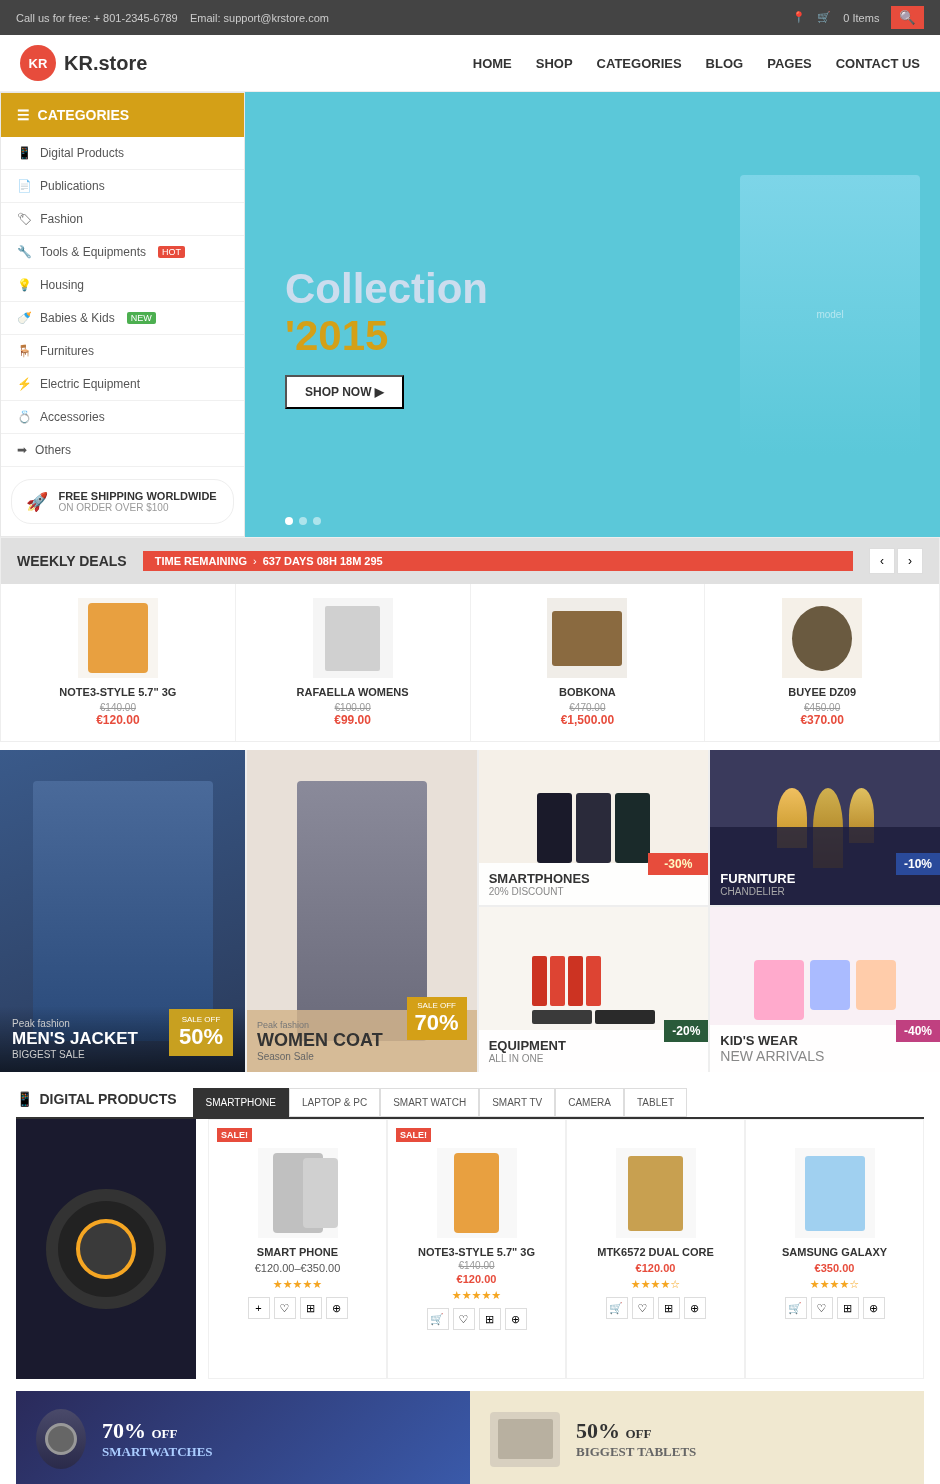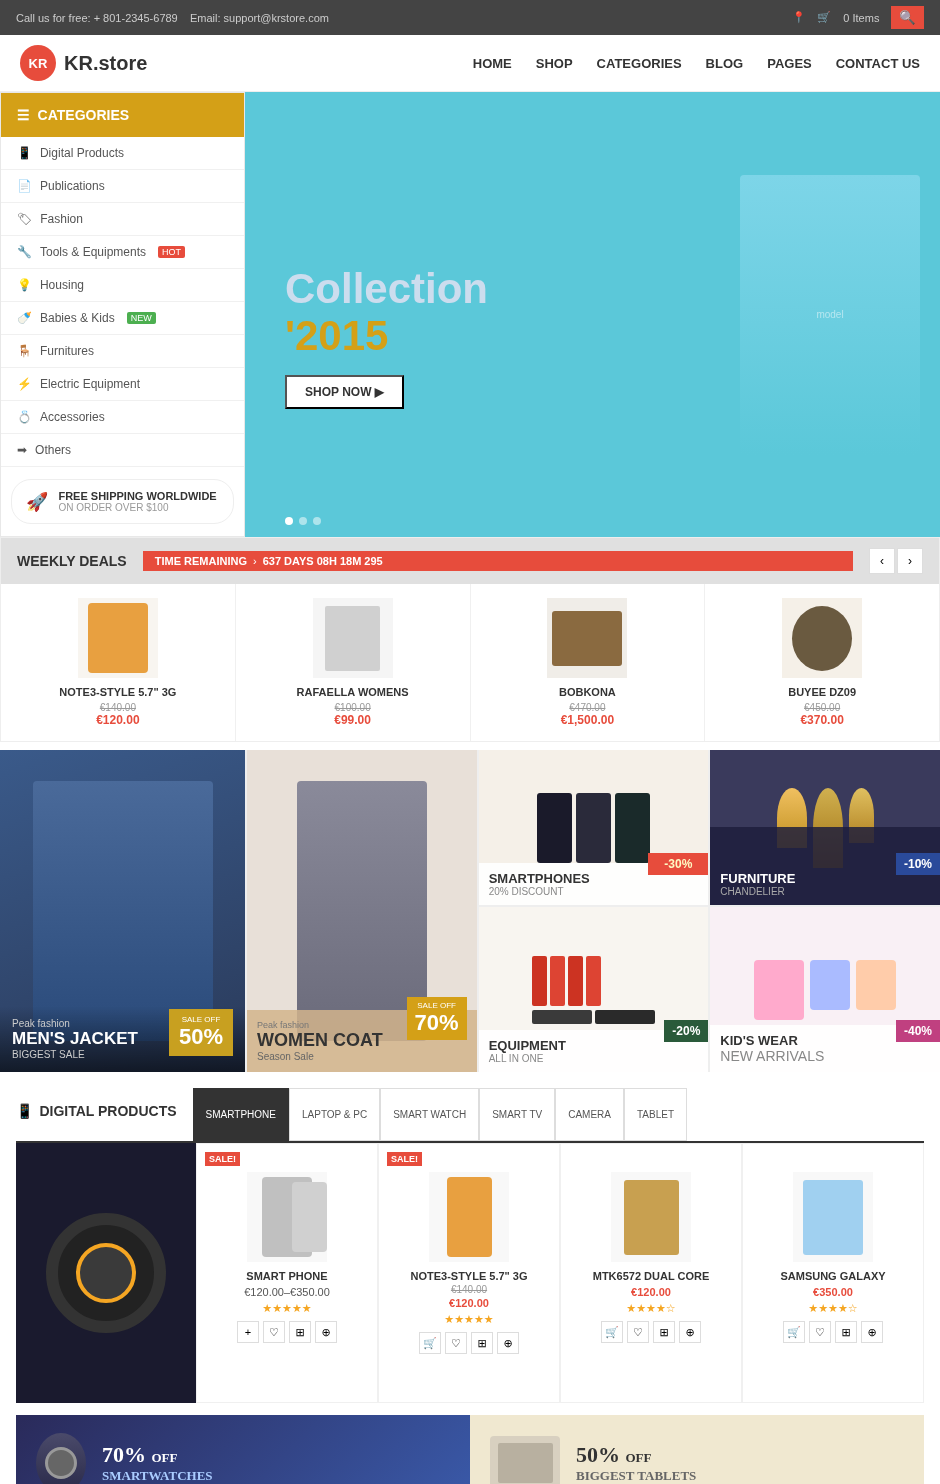--- a/index.html
+++ b/index.html
@@ -316,25 +316,25 @@
       <div style="font-size:14px;font-weight:bold;color:#333;display:flex;align-items:center;gap:6px;padding-right:16px;padding-bottom:8px;">
         <span>📱</span>
         <span>DIGITAL PRODUCTS</span>
       </div>
       <div style="display:flex;margin-bottom:0;">
         <button style="padding:8px 12px;font-size:10px;border:1px solid #333;background:#333;color:white;cursor:pointer;">SMARTPHONE</button>
         <button style="padding:8px 12px;font-size:10px;border:1px solid #ddd;background:white;color:#555;cursor:pointer;">LAPTOP &amp; PC</button>
         <button style="padding:8px 12px;font-size:10px;border:1px solid #ddd;background:white;color:#555;cursor:pointer;">SMART WATCH</button>
         <button style="padding:8px 12px;font-size:10px;border:1px solid #ddd;background:white;color:#555;cursor:pointer;">SMART TV</button>
         <button style="padding:8px 12px;font-size:10px;border:1px solid #ddd;background:white;color:#555;cursor:pointer;">CAMERA</button>
-        <button style="padding:20px 12px;font-size:10px;border:1px solid #ddd;background:white;color:#555;cursor:pointer;">TABLET</button>
-      </div>
-    </div>
-
-    <div style="display:flex;gap:0;margin-top:0;">
+        <button style="padding:8px 12px;font-size:10px;border:1px solid #ddd;background:white;color:#555;cursor:pointer;">TABLET</button>
+      </div>
+    </div>
+
+    <div style="display:flex;gap:12px;margin-top:0;">
 
       <div style="width:180px;min-width:180px;">
         <div style="width:180px;height:260px;background:#1a1a2e;display:flex;align-items:center;justify-content:center;">
           <div style="width:120px;height:120px;border-radius:50%;border:12px solid #333;position:relative;background:#222;">
             <div style="position:absolute;top:50%;left:50%;transform:translate(-50%,-50%);width:60px;height:60px;border-radius:50%;background:#3a3a3a;border:4px solid #f5a623;"></div>
           </div>
         </div>
       </div>
 
       <div style="display:flex;flex:1;">

